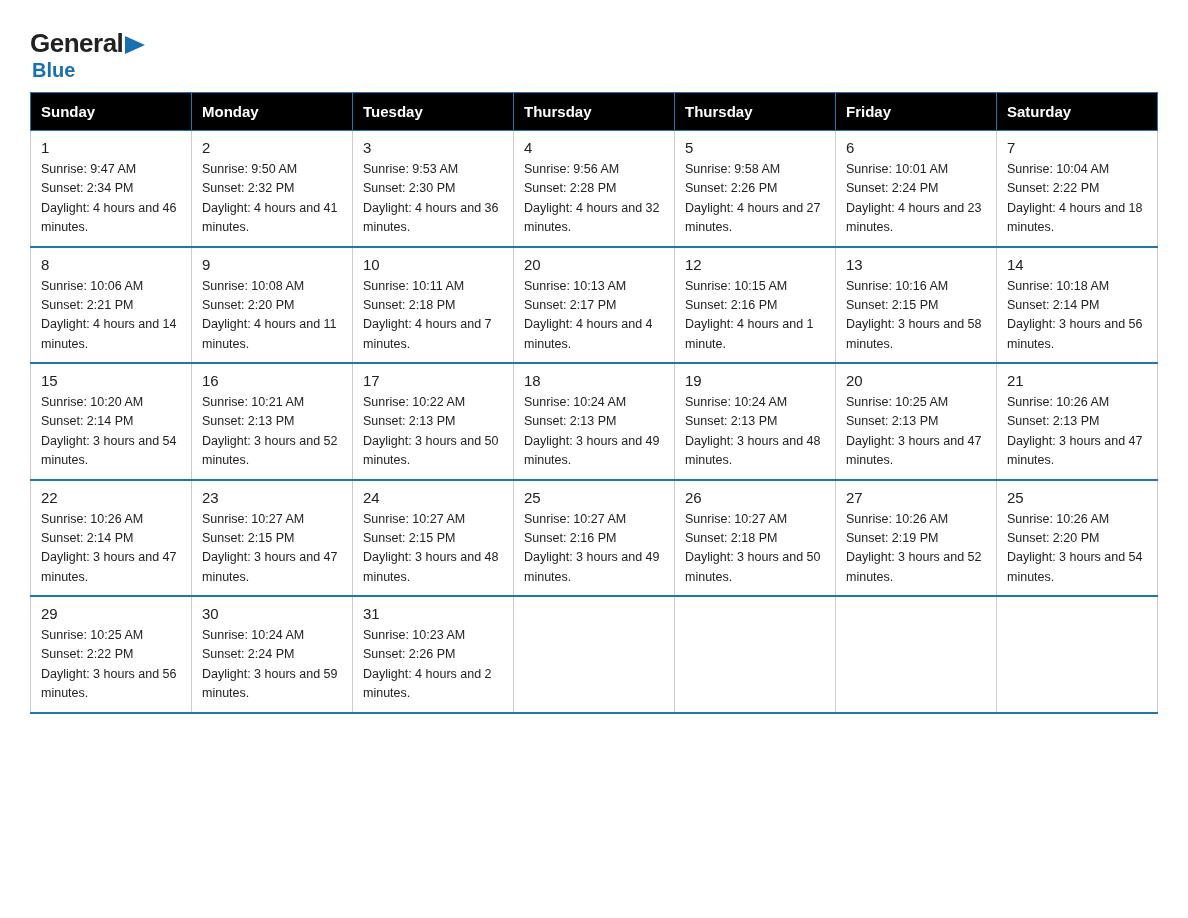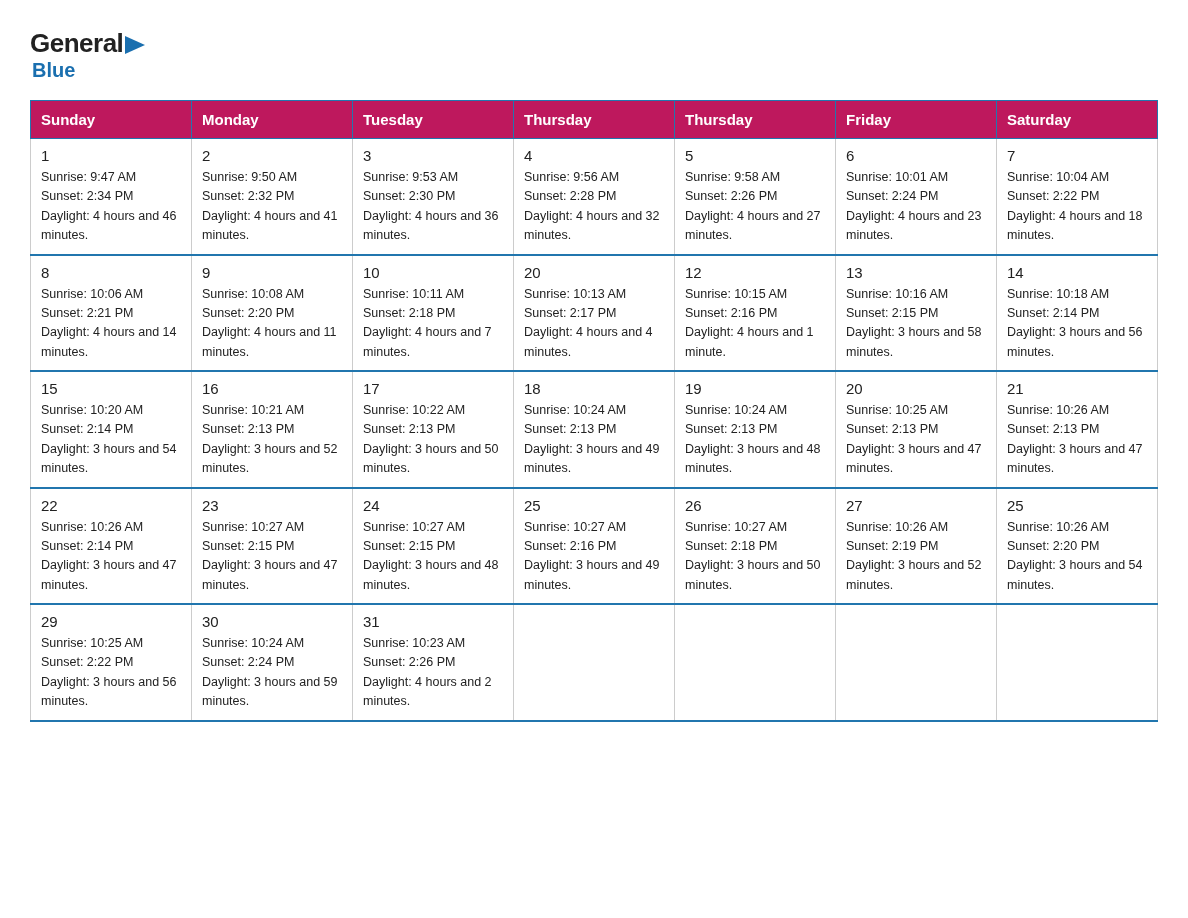--- a/index.html
+++ b/index.html
@@ -8,21 +8,21 @@
       background: #fff;
       color: #222;
       padding: 24px 30px;
       width: 1188px;
       min-height: 918px;
     }
     .header {
       display: flex;
       justify-content: space-between;
       align-items: flex-start;
-      margin-bottom: 18px;
+      margin-bottom: 10px;
     }
     .logo {
       display: flex;
       flex-direction: column;
       align-items: flex-start;
       padding-top: 4px;
     }
     .logo-general {
       font-size: 26px;
       font-weight: bold;
@@ -49,21 +49,21 @@
       font-size: 20px;
       color: #555;
       margin-top: 4px;
     }
     table {
       width: 100%;
       border-collapse: collapse;
       table-layout: fixed;
     }
     thead tr th {
-      background: #be185d;
+      background: #000000;
       color: #fff;
       font-size: 15px;
       font-weight: bold;
       padding: 10px 10px;
       text-align: left;
       border: 1px solid #2176ae;
     }
     tbody tr td {
       border: 1px solid #ccc;
       vertical-align: top;

